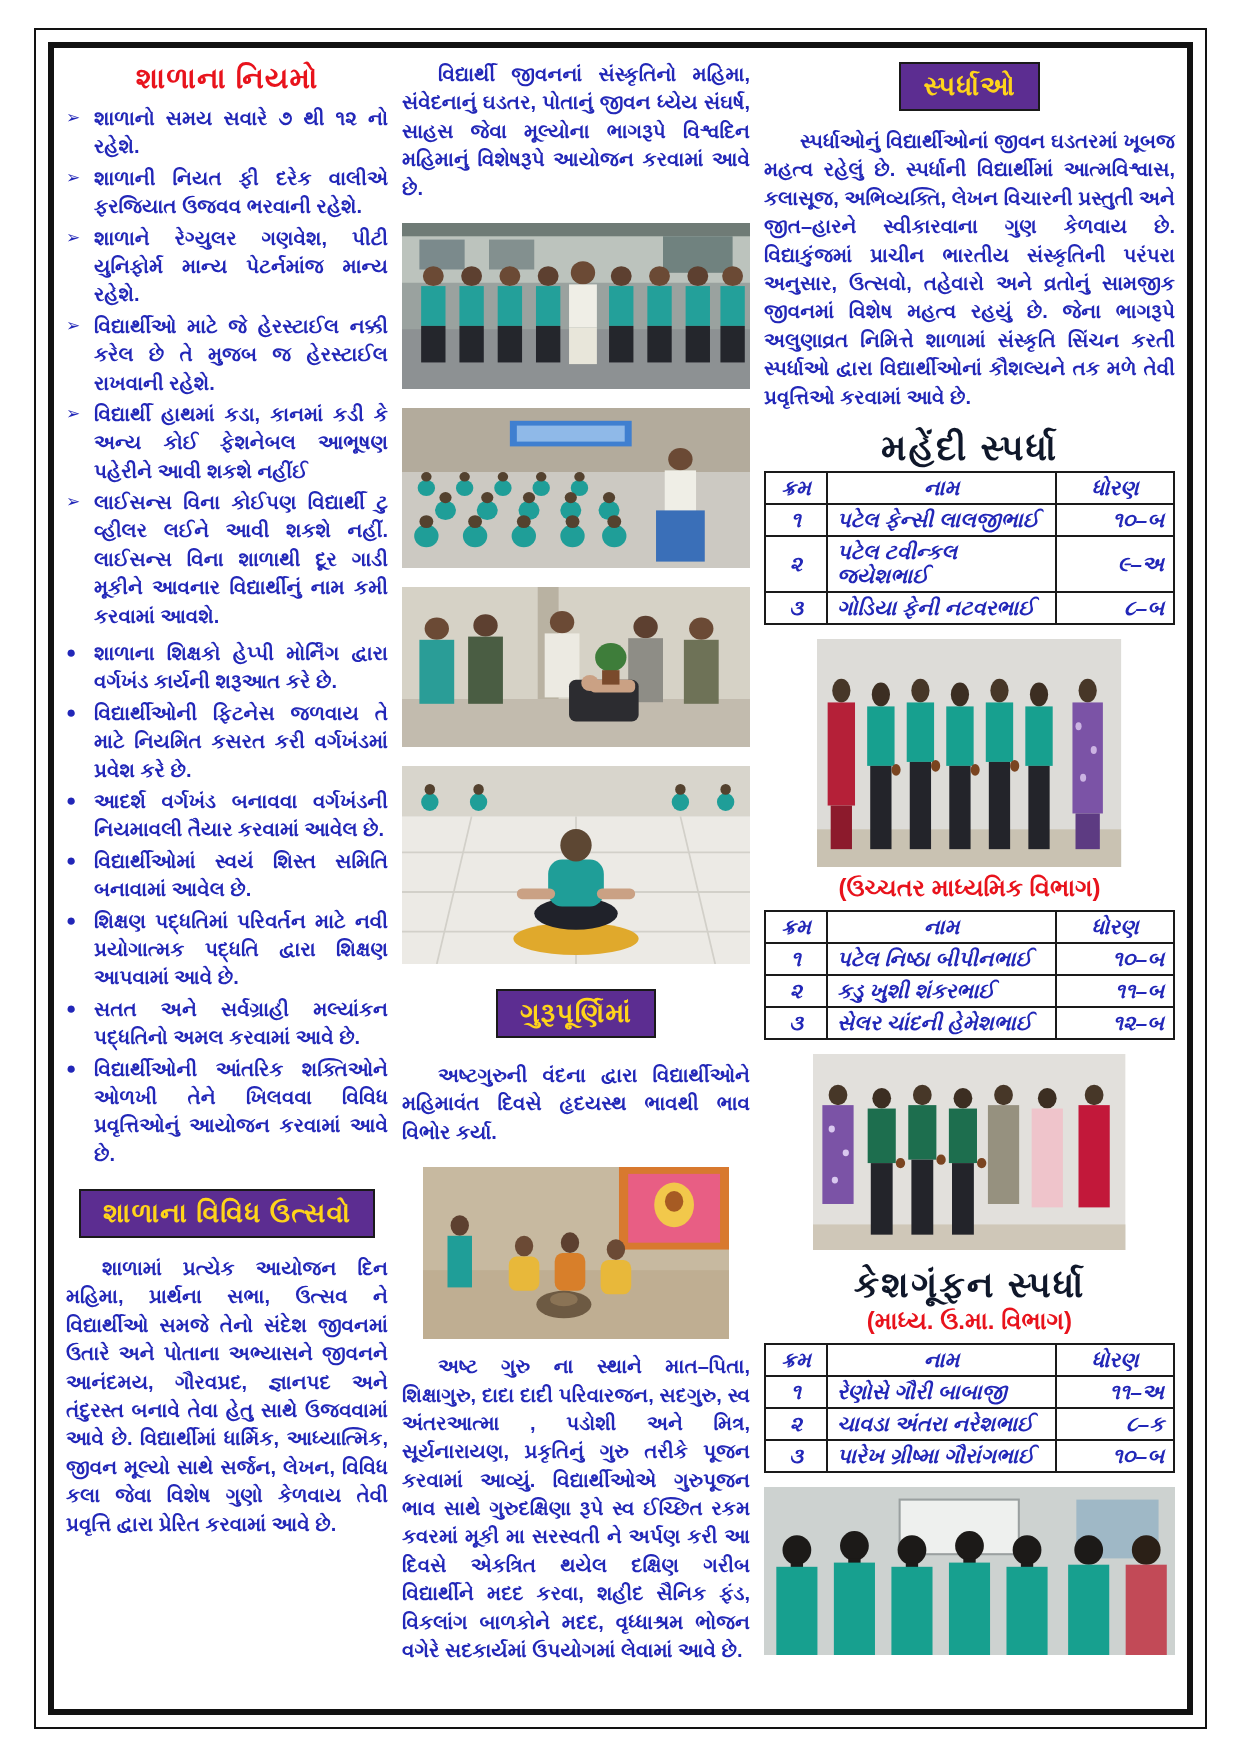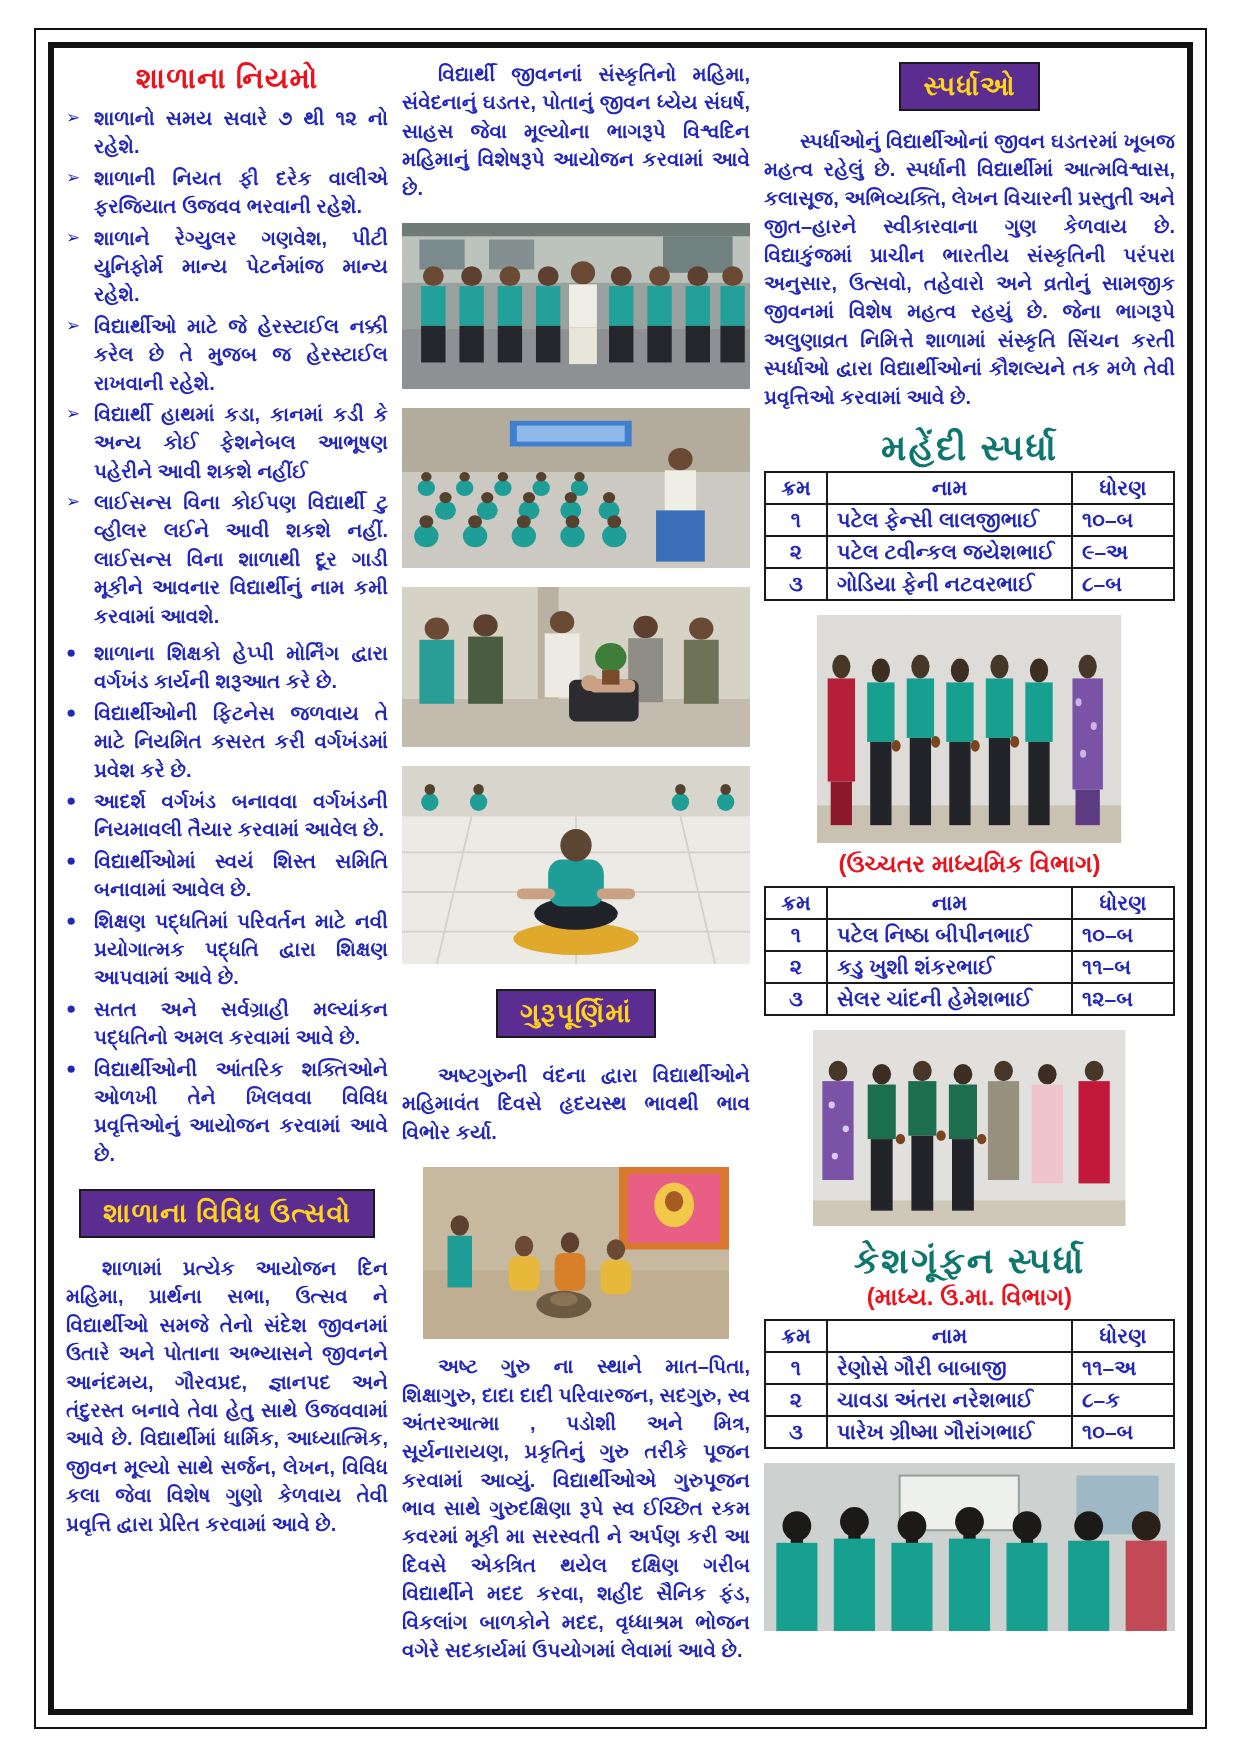--- a/index.html
+++ b/index.html
@@ -9,42 +9,42 @@
   .frame-outer{position:absolute;left:34px;top:28px;right:34px;bottom:26px;
     border:2px solid #121212;padding:12px;}
   .frame-inner{border:6px solid #121212;width:100%;height:100%;
     padding:12px 12px 10px 12px;display:flex;gap:14px;overflow:hidden;background:#fff;}
   .col{display:flex;flex-direction:column;}
   .col-left{width:322px;flex:none;}
   .col-mid{width:348px;flex:none;gap:7px;}
   .col-right{flex:1;}
   .red-title{color:#e8131c;font-weight:bold;font-size:29px;text-align:center;
     margin:2px 0 8px 0;letter-spacing:1px;}
-  .big-red{color:#0f766e;font-weight:bold;font-size:36px;text-align:center;
+  .big-red{color:#0f172a;font-weight:bold;font-size:36px;text-align:center;
     margin:8px 0 0 0;letter-spacing:2px;}
   .red-sub{color:#e8131c;font-weight:bold;font-size:24px;text-align:center;margin:1px 0 6px 0;}
   .para{font-size:20px;line-height:1.42;text-align:justify;color:#2227b8;
     text-indent:36px;font-weight:600;margin-bottom:8px;}
   ul.blist{list-style:none;margin-bottom:6px;}
   ul.blist li{display:flex;font-size:20px;line-height:1.42;color:#2227b8;
     font-weight:600;margin-bottom:3px;}
   ul.blist .marker{flex:none;width:28px;color:#2227b8;font-size:17px;padding-top:2px;}
   ul.blist .txt{flex:1;text-align:justify;}
   .purple-box{background:#5c2d91;border:2px solid #1a1a1a;color:#ffd41a;
     font-weight:bold;text-align:center;width:fit-content;margin:12px auto 16px auto;
     padding:7px 22px;font-size:27px;letter-spacing:1px;}
   .photo{margin:6px auto;overflow:hidden;width:100%;}
   .photo svg{display:block;width:100%;height:100%;}
   table.res{width:100%;border-collapse:collapse;margin:2px 0 8px 0;background:#fff;}
   table.res th,table.res td{border:2px solid #1a1a1a;color:#2227b8;font-weight:700;
-    font-size:21px;padding:3px 9px;}
+    font-size:21px;padding:3px 9px;font-style:italic;}
   table.res th{text-align:center;}
   td.c-num{width:62px;text-align:center;}
   td.c-name{text-align:left;}
-  td.c-std{width:102px;text-align:left;}
+  td.c-std{width:118px;text-align:right;}
 </style>
 </head>
 <body>
 
 <div class="page">
  <div class="frame-outer">
   <div class="frame-inner">
 
    <div class="col col-left">
      <h2 class="red-title">શાળાના  નિયમો</h2>

